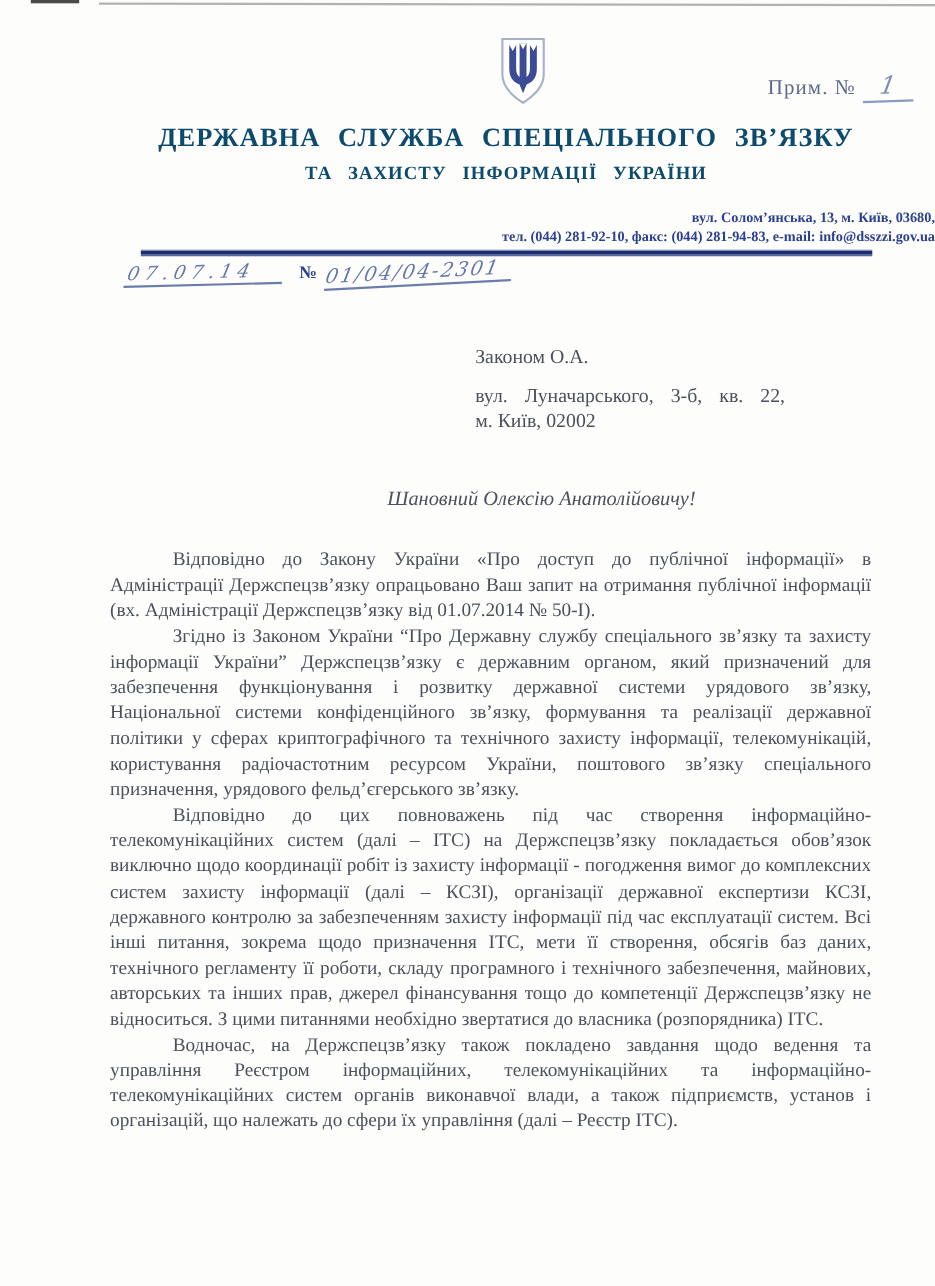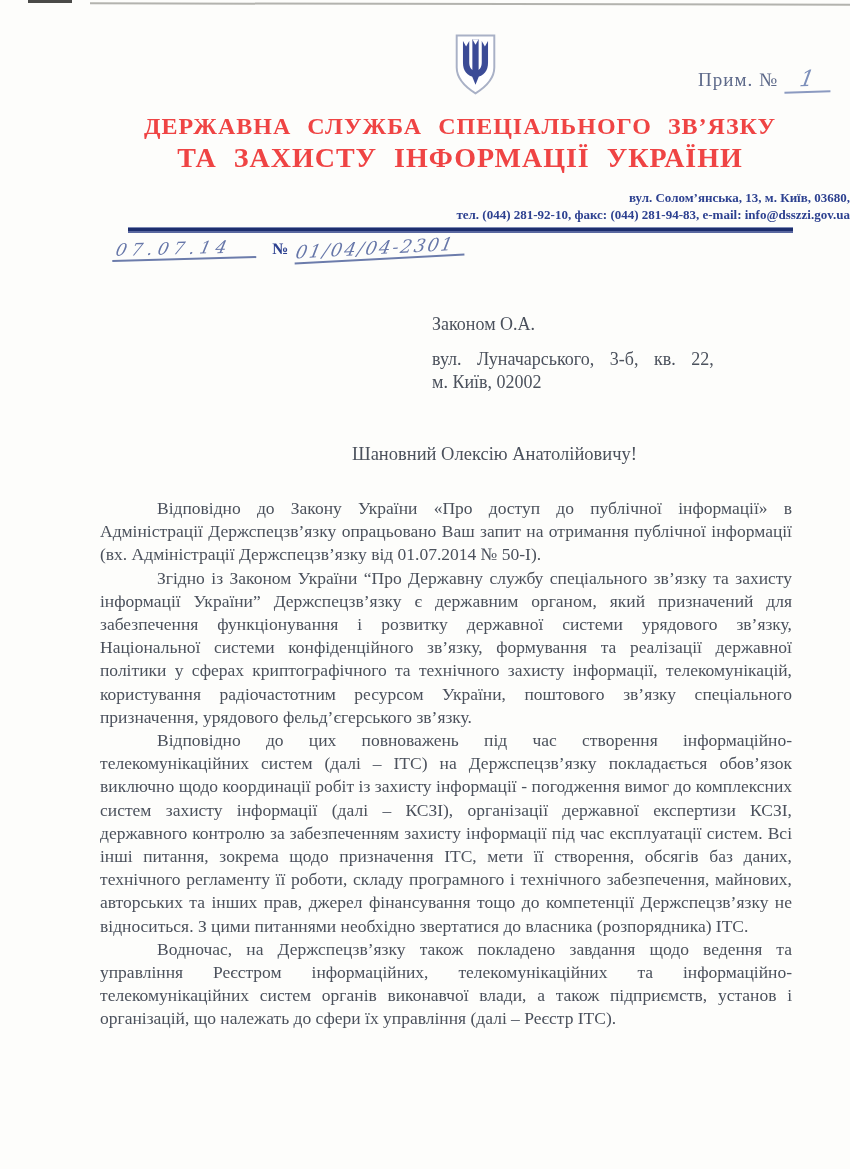--- a/index.html
+++ b/index.html
@@ -41,27 +41,27 @@
     font-style: italic; font-size: 22px; color: #7c8fba;
     display: inline-block; transform: skewX(-12deg);
   }
 
   
   .emblem { position: absolute; top: 33px; left: 452px; }
 
   
   .org-name {
     position: absolute; top: 111px; left: 70px; width: 780px;
-    text-align: center; color: #ef4444; font-weight: bold;
+    text-align: center; color: #0c4a6e; font-weight: bold;
   }
   .org-name .line1 {
     font-size: 24px; letter-spacing: 1px; word-spacing: 9px; line-height: 31px;
   }
   .org-name .line2 {
-    font-size: 28px; letter-spacing: 1px; word-spacing: 9px; line-height: 31px;
+    font-size: 17px; letter-spacing: 1px; word-spacing: 9px; line-height: 31px;
   }
 
   .org-contact {
     position: absolute; top: 189px; left: 70px; width: 780px;
     text-align: right; color: #2d4190; font-weight: bold;
     font-size: 13px; line-height: 17px;
   }
 
   .header-rule {
     position: absolute; top: 227px; left: 128px; width: 665px; height: 6px;
@@ -101,21 +101,21 @@
     position: absolute; top: 314px; left: 432px; width: 388px;
     color: #4b515c; font-size: 18px;
   }
   .recipient-name { margin: 0; }
   .recipient-addr1 { margin: 14px 0 0 0; word-spacing: 11px; }
   .recipient-addr2 { margin: 2px 0 0 0; }
 
   
   .salutation {
     position: absolute; top: 444px; left: 352px;
-    font-size: 18.5px; color: #4b515c;
+    font-size: 18.5px; color: #4b515c; font-style: italic;
   }
 
   
   .body-text {
     position: absolute; top: 497px; left: 100px; width: 692px;
     font-size: 17.5px; line-height: 23.2px; color: #4b515c;
     text-align: justify;
   }
   .body-text p { margin: 0; text-indent: 57px; }
 </style>

